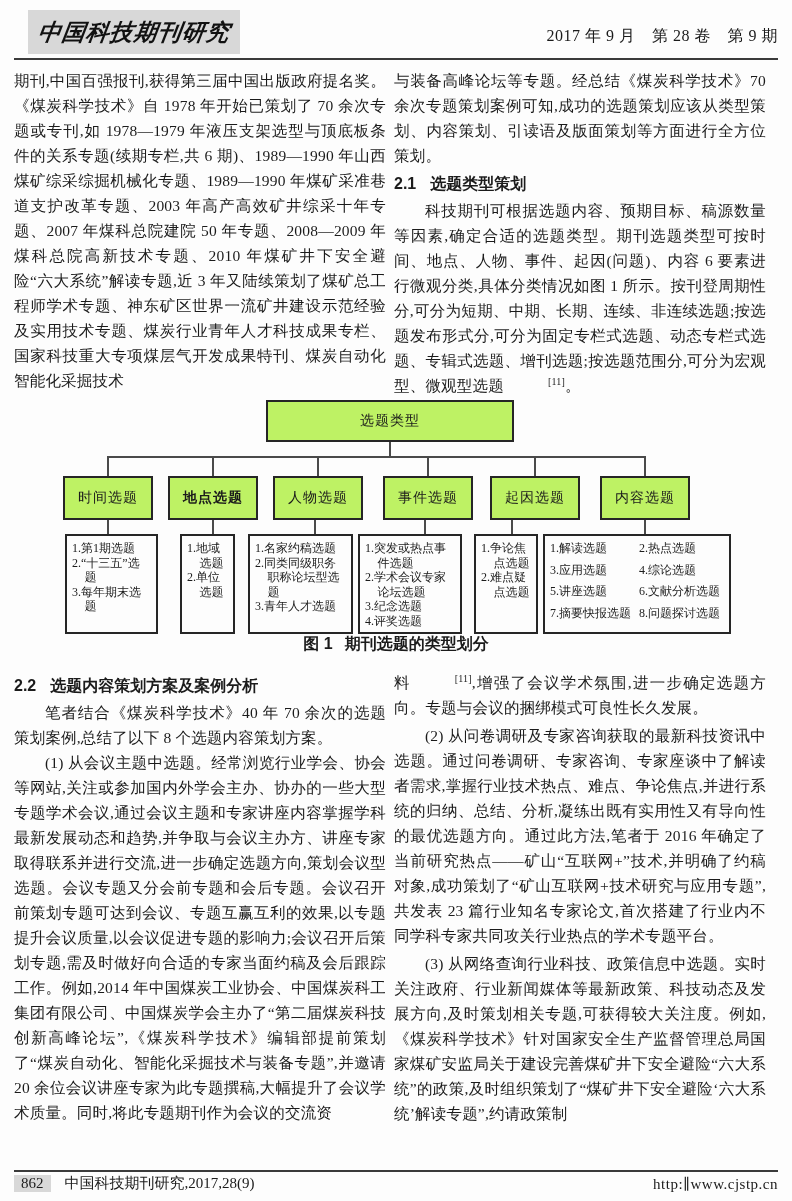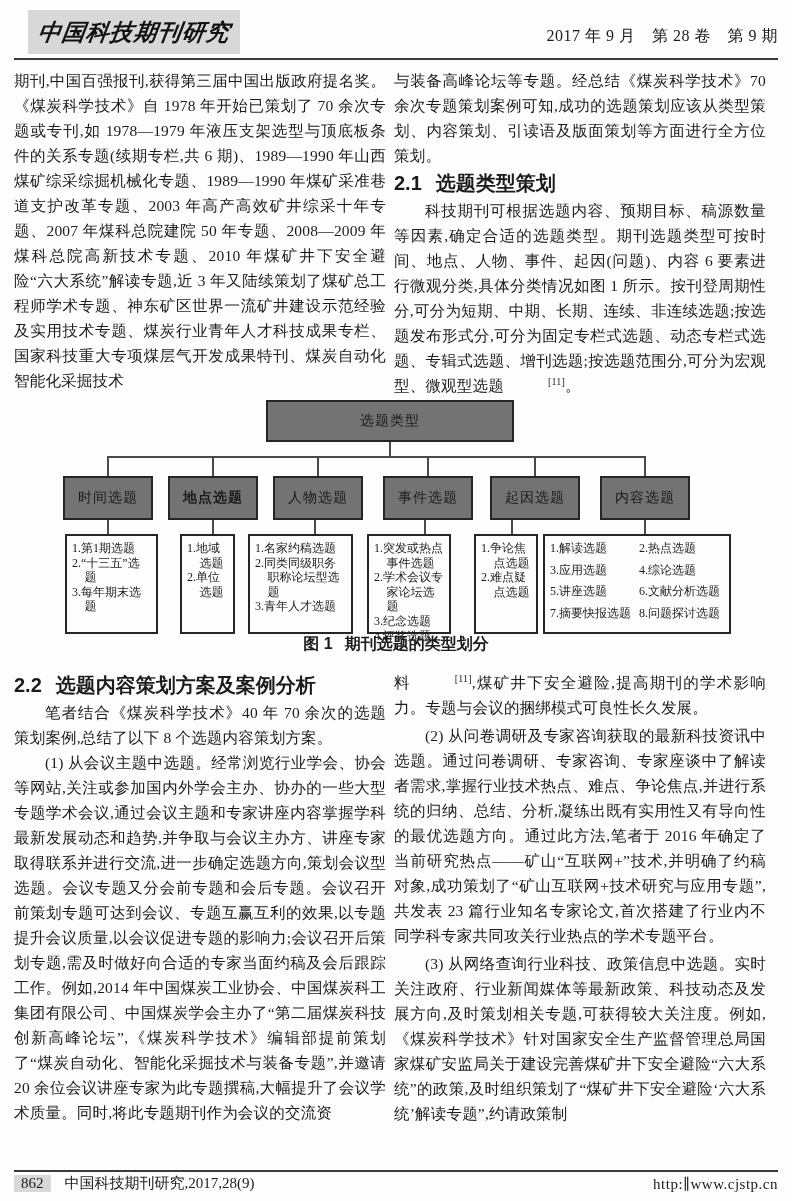--- a/index.html
+++ b/index.html
@@ -23,28 +23,28 @@
   
   .cols { display:flex; gap:8px; padding:8px 14px 0; box-sizing:border-box; overflow:hidden; }
   .cols-top { height:338px; }
   .cols-bottom { height:500px; padding-top:6px; }
   .col { width:372px; }
   .body-text { margin:0; font-size:15.5px; line-height:25px; text-align:justify; letter-spacing:0.2px; }
   .indent { text-indent:2em; }
   .sp-before { margin-top:3px; }
   .sec-heading {
     font-family:"Liberation Sans","DejaVu Sans",sans-serif; font-weight:bold;
-    font-size:20px; line-height:25px; margin:3px 0 2px;
+    font-size:16px; line-height:25px; margin:3px 0 2px;
   }
   .sec-num { margin-right:14px; }
   sup.ref { font-size:10px; line-height:0;padding-left:44px; }
   
   .figure { position:relative; height:266px; font-family:"Liberation Serif","DejaVu Serif",serif; }
   .fbox {
-    position:absolute; border:2px solid #262626; box-sizing:border-box; background:#737373;
+    position:absolute; border:2px solid #262626; box-sizing:border-box; background:#bef264;
     display:flex; align-items:center; justify-content:center; font-size:14px; letter-spacing:1px;
   }
   .root-box { left:266px; top:2px; width:248px; height:42px; }
   .hline,.vline { position:absolute; background:#4a4a4a; }
   .vline { width:1.5px; }
   .hline { height:1.5px; }
   .stem  { left:389px; top:44px; height:14px; }
   .bar   { left:107px; top:58px; width:538px; }
   .d1{left:107px;} .d2{left:212px;} .d3{left:317px;} .d4{left:427px;} .d5{left:534px;} .d6{left:644px;}
   .drop  { top:58px; height:20px; }
@@ -53,21 +53,21 @@
   .c1{left:107px;} .c2{left:212px;} .c3{left:314px;} .c4{left:424px;} .c5{left:511px;} .c6{left:644px;}
   .conn { top:122px; height:14px; }
   .leaf {
     position:absolute; top:136px; height:100px; border:2px solid #262626;
     box-sizing:border-box; padding:5px; font-size:12px; line-height:14.6px;
     background:#fdfdfd;
   }
   .l3-1{left:65px;  width:93px;}
   .l3-2{left:180px; width:55px;}
   .l3-3{left:248px; width:105px;}
-  .l3-4{left:367px; width:84px;}
+  .l3-4{left:358px; width:104px;}
   .l3-5{left:474px; width:64px;}
   .l3-6{left:543px; width:188px;}
   .fig-item { padding-left:1.05em; text-indent:-1.05em; }
   .fig-grid { display:grid; grid-template-columns:1fr 1fr; column-gap:4px; }
   .fig-caption {
     position:absolute; top:236px; left:0; right:0; text-align:center;
     font-family:"Liberation Sans","DejaVu Sans",sans-serif; font-weight:bold; font-size:16px;
   }
   .fig-caption .cap-label { margin-right:12px; }
   
@@ -171,21 +171,21 @@
 
   <div class="cols cols-bottom">
     <div class="col">
       <div class="sec-heading">
         <span class="sec-num">2.2</span><span>选题内容策划方案及案例分析</span>
       </div>
       <p class="body-text indent">笔者结合《煤炭科学技术》40 年 70 余次的选题策划案例,总结了以下 8 个选题内容策划方案。</p>
       <p class="body-text indent">(1) 从会议主题中选题。经常浏览行业学会、协会等网站,关注或参加国内外学会主办、协办的一些大型专题学术会议,通过会议主题和专家讲座内容掌握学科最新发展动态和趋势,并争取与会议主办方、讲座专家取得联系并进行交流,进一步确定选题方向,策划会议型选题。会议专题又分会前专题和会后专题。会议召开前策划专题可达到会议、专题互赢互利的效果,以专题提升会议质量,以会议促进专题的影响力;会议召开后策划专题,需及时做好向合适的专家当面约稿及会后跟踪工作。例如,2014 年中国煤炭工业协会、中国煤炭科工集团有限公司、中国煤炭学会主办了“第二届煤炭科技创新高峰论坛”,《煤炭科学技术》编辑部提前策划了“煤炭自动化、智能化采掘技术与装备专题”,并邀请 20 余位会议讲座专家为此专题撰稿,大幅提升了会议学术质量。同时,将此专题期刊作为会议的交流资</p>
     </div>
     <div class="col">
-      <p class="body-text"><span>料</span><sup class="ref">[11]</sup><span>,煤矿井下安全避险,提高期刊的学术影响力。专题与会议的捆绑模式可良性长久发展。</span></p>
+      <p class="body-text"><span>料</span><sup class="ref">[11]</sup><span>,增强了会议学术氛围,进一步确定选题方向。专题与会议的捆绑模式可良性长久发展。</span></p>
       <p class="body-text indent sp-before">(2) 从问卷调研及专家咨询获取的最新科技资讯中选题。通过问卷调研、专家咨询、专家座谈中了解读者需求,掌握行业技术热点、难点、争论焦点,并进行系统的归纳、总结、分析,凝练出既有实用性又有导向性的最优选题方向。通过此方法,笔者于 2016 年确定了当前研究热点——矿山“互联网+”技术,并明确了约稿对象,成功策划了“矿山互联网+技术研究与应用专题”,共发表 23 篇行业知名专家论文,首次搭建了行业内不同学科专家共同攻关行业热点的学术专题平台。</p>
       <p class="body-text indent sp-before">(3) 从网络查询行业科技、政策信息中选题。实时关注政府、行业新闻媒体等最新政策、科技动态及发展方向,及时策划相关专题,可获得较大关注度。例如,《煤炭科学技术》针对国家安全生产监督管理总局国家煤矿安监局关于建设完善煤矿井下安全避险“六大系统”的政策,及时组织策划了“煤矿井下安全避险‘六大系统’解读专题”,约请政策制</p>
     </div>
   </div>
 
   <div class="footer">
     <span class="page-num">862</span>
     <span>中国科技期刊研究,2017,28(9)</span>
     <span class="website">http:∥www.cjstp.cn</span>
   </div>

